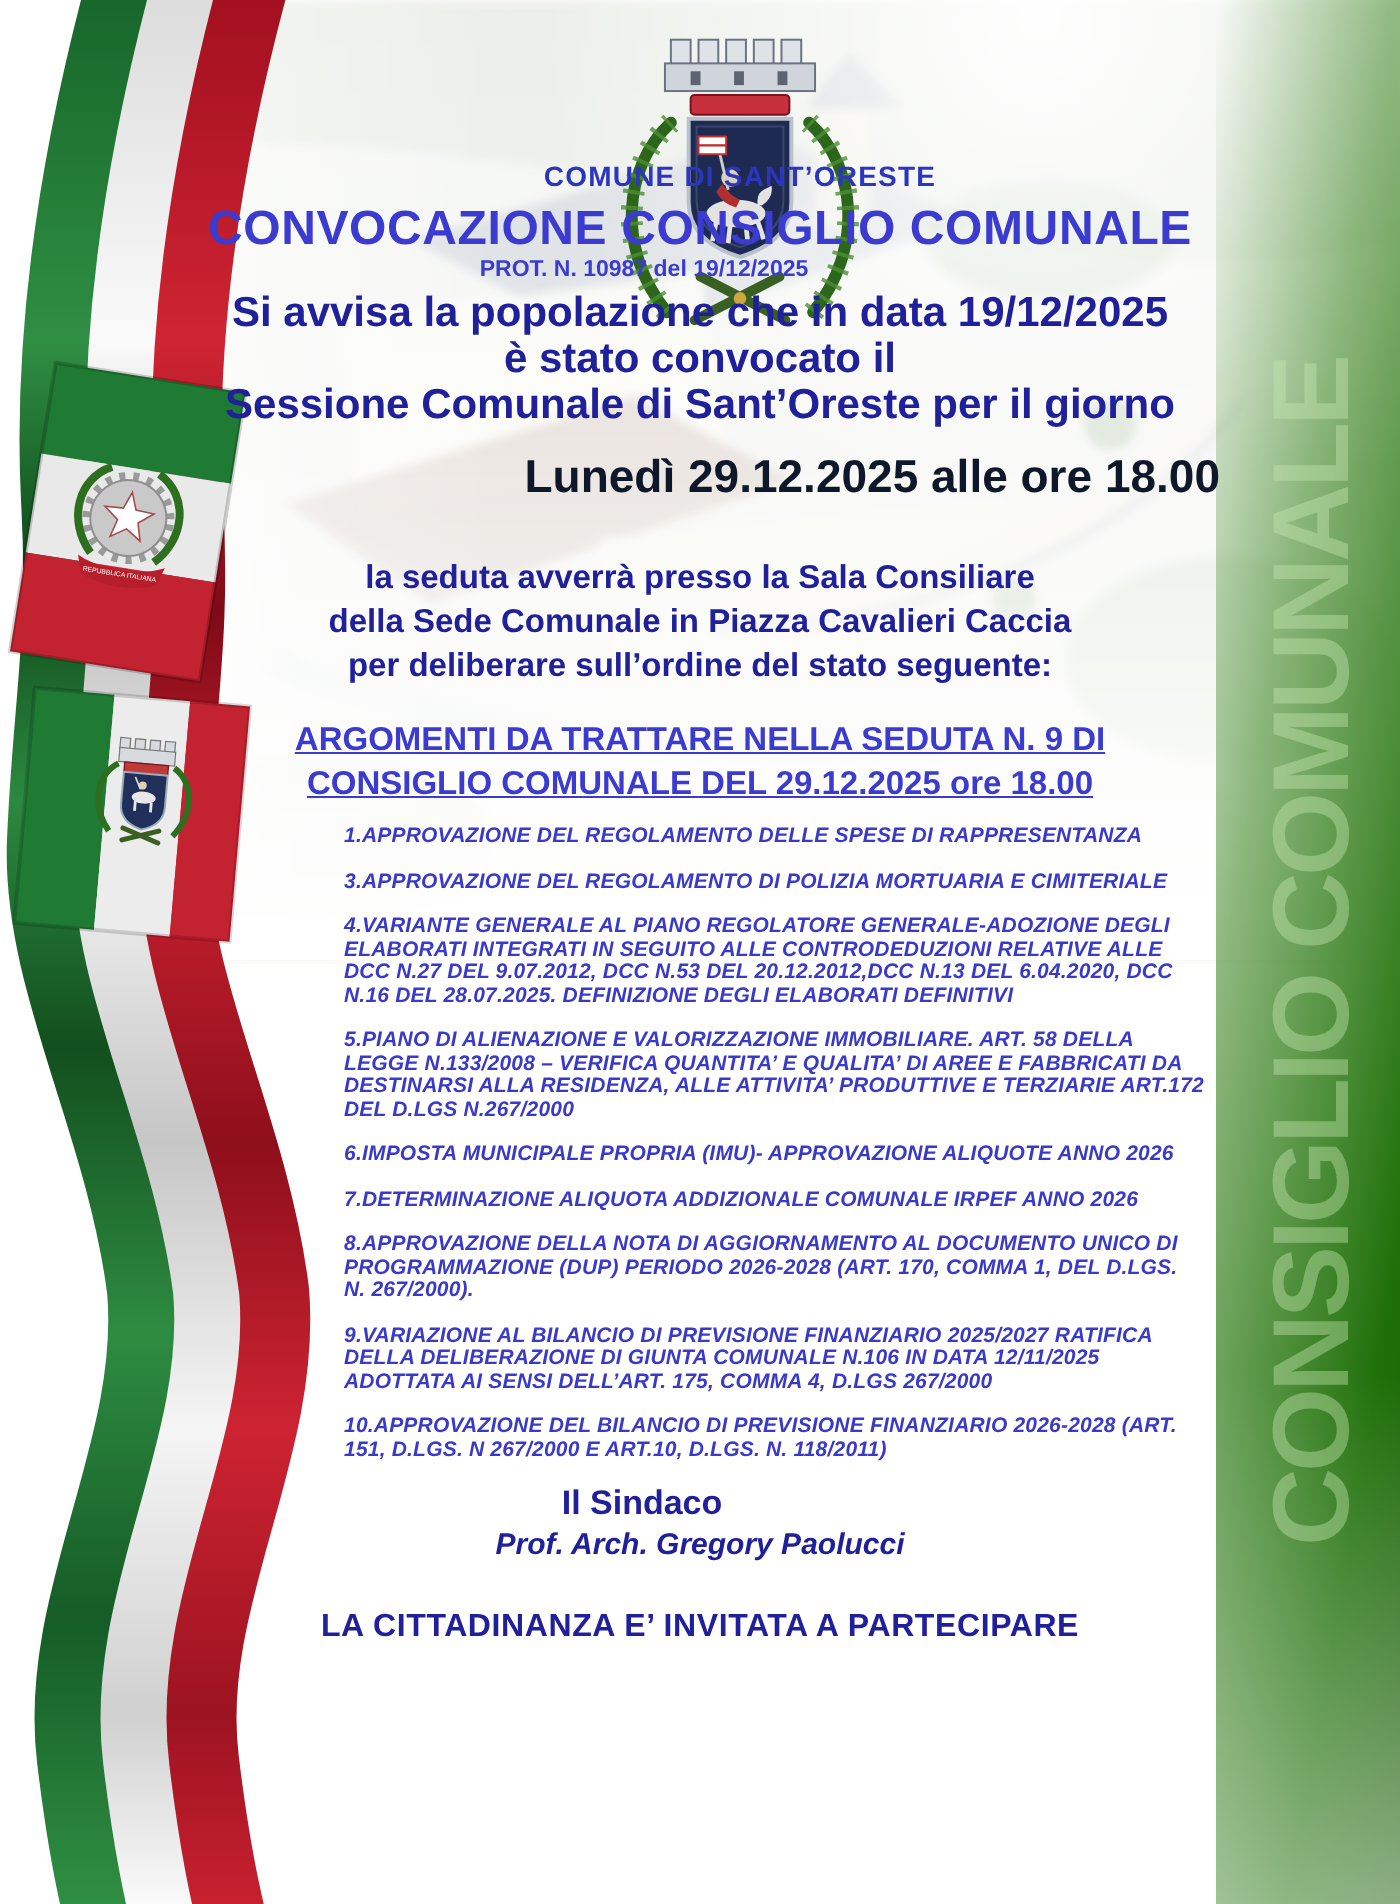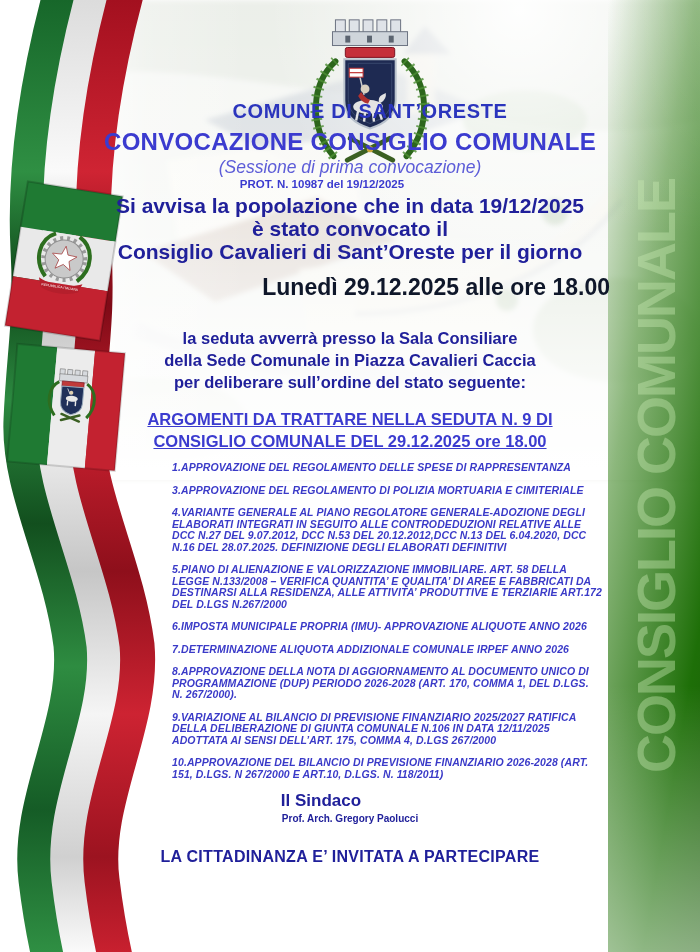--- a/index.html
+++ b/index.html
@@ -31,36 +31,36 @@
     color:rgba(198,230,176,.42);white-space:nowrap;text-align:center;
   }
   
   .ribbon{position:absolute;left:0;top:0;z-index:3;}
   .crest{position:absolute;left:305px;top:8px;z-index:4;}
   
   .content{
     position:absolute;left:90px;top:0;width:520px;z-index:5;
     text-align:center;
   }
-  .muni{margin-top:100px;font-size:20px;font-weight:bold;letter-spacing:.6px;color:#2b35bd;transform:translateX(20px);}
+  .muni{margin-top:80px;font-size:14px;font-weight:bold;letter-spacing:.6px;color:#2b35bd;transform:translateX(20px);}
   .title{margin-top:5px;font-size:24px;font-weight:bold;letter-spacing:.3px;color:#3b3bcf;}
   .subtitle{margin-top:1px;font-size:17.5px;font-style:italic;color:#5d5dd8;}
   .prot{margin-top:0;font-size:11.5px;font-weight:bold;color:#3b3bcf;transform:translateX(-28px);}
   .announce{margin-top:4px;font-size:21px;font-weight:bold;line-height:23px;color:#20209a;}
   .dateline{margin-top:11px;font-size:23px;font-weight:bold;color:#0f172a;text-align:right;}
   .venue{margin-top:26px;font-size:16.5px;font-weight:bold;line-height:22px;color:#20209a;text-align:center;}
   .agendahead{margin-top:15px;font-size:16.5px;font-weight:bold;line-height:22px;color:#3b3bcf;text-decoration:underline;}
   .items{margin-top:10px;text-align:left;padding-left:82px;padding-right:8px;}
   .items p{
     margin:0 0 11px 0;font-size:10.5px;font-weight:bold;font-style:italic;
     line-height:11.5px;color:#3a3ac8;letter-spacing:.1px;
   }
   .sig{margin-top:3px;text-align:center;}
   .sigrole{font-size:17px;font-weight:bold;color:#20209a;padding-right:58px;}
-  .signame{font-size:10px;font-weight:bold;color:#20209a;padding-right:0;margin-top:2px;}
+  .signame{font-size:15px;font-weight:bold;font-style:italic;color:#20209a;padding-right:0;margin-top:2px;}
   .footer{margin-top:24px;font-size:16px;font-weight:bold;letter-spacing:.3px;color:#20209a;}
 </style>
 </head>
 <body>
 
 <div class="page">
 
   <div class="photo">
     <svg width="645" height="480" viewBox="0 0 645 480">
       <rect x="0" y="0" width="645" height="480" fill="#eef1ec"></rect>
@@ -203,27 +203,26 @@
       <path d="M102,150 C128,118 124,76 100,54" stroke="#2c661c" stroke-width="6" fill="none" stroke-linecap="round"></path>
       <path d="M102,150 C128,118 124,76 100,54" stroke="#4d8f35" stroke-width="11" fill="none" stroke-dasharray="2,6" opacity=".8"></path>
       <path d="M45,132 L88,154 M85,132 L42,154" stroke="#3a5f22" stroke-width="5" stroke-linecap="round"></path>
       <circle cx="65" cy="143" r="3.2" fill="#caa83c"></circle>
     </g>
   </svg>
 
   <div class="content">
     <div class="muni">COMUNE DI SANT’ORESTE</div>
     <div class="title">CONVOCAZIONE CONSIGLIO COMUNALE</div>
-    <div class="subtitle">(Sessione di prima convocazione)</div>
     <div class="prot">PROT. N. 10987 del 19/12/2025</div>
 
     <div class="announce">
       <div>Si avvisa la popolazione che in data 19/12/2025</div>
       <div>è stato convocato il</div>
-      <div>Consiglio Cavalieri di Sant’Oreste per il giorno</div>
+      <div>Sessione Comunale di Sant’Oreste per il giorno</div>
     </div>
 
     <div class="dateline">Lunedì 29.12.2025 alle ore 18.00</div>
 
     <div class="venue">
       <div>la seduta avverrà presso la Sala Consiliare</div>
       <div>della Sede Comunale in Piazza Cavalieri Caccia</div>
       <div>per deliberare sull’ordine del stato seguente:</div>
     </div>
 

